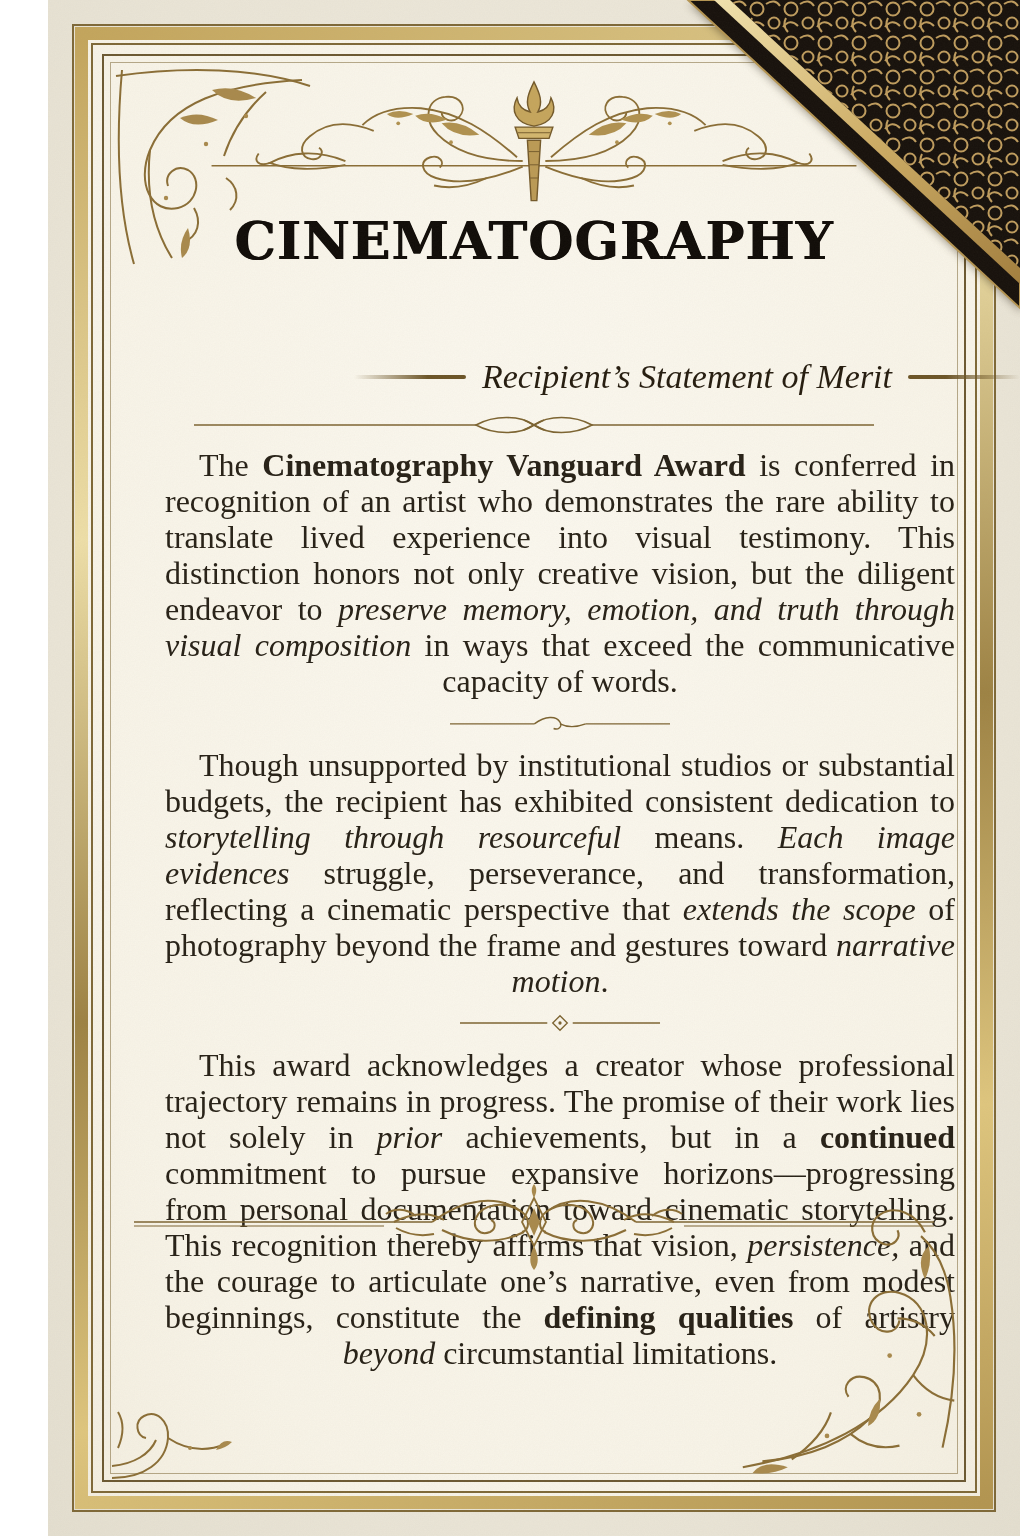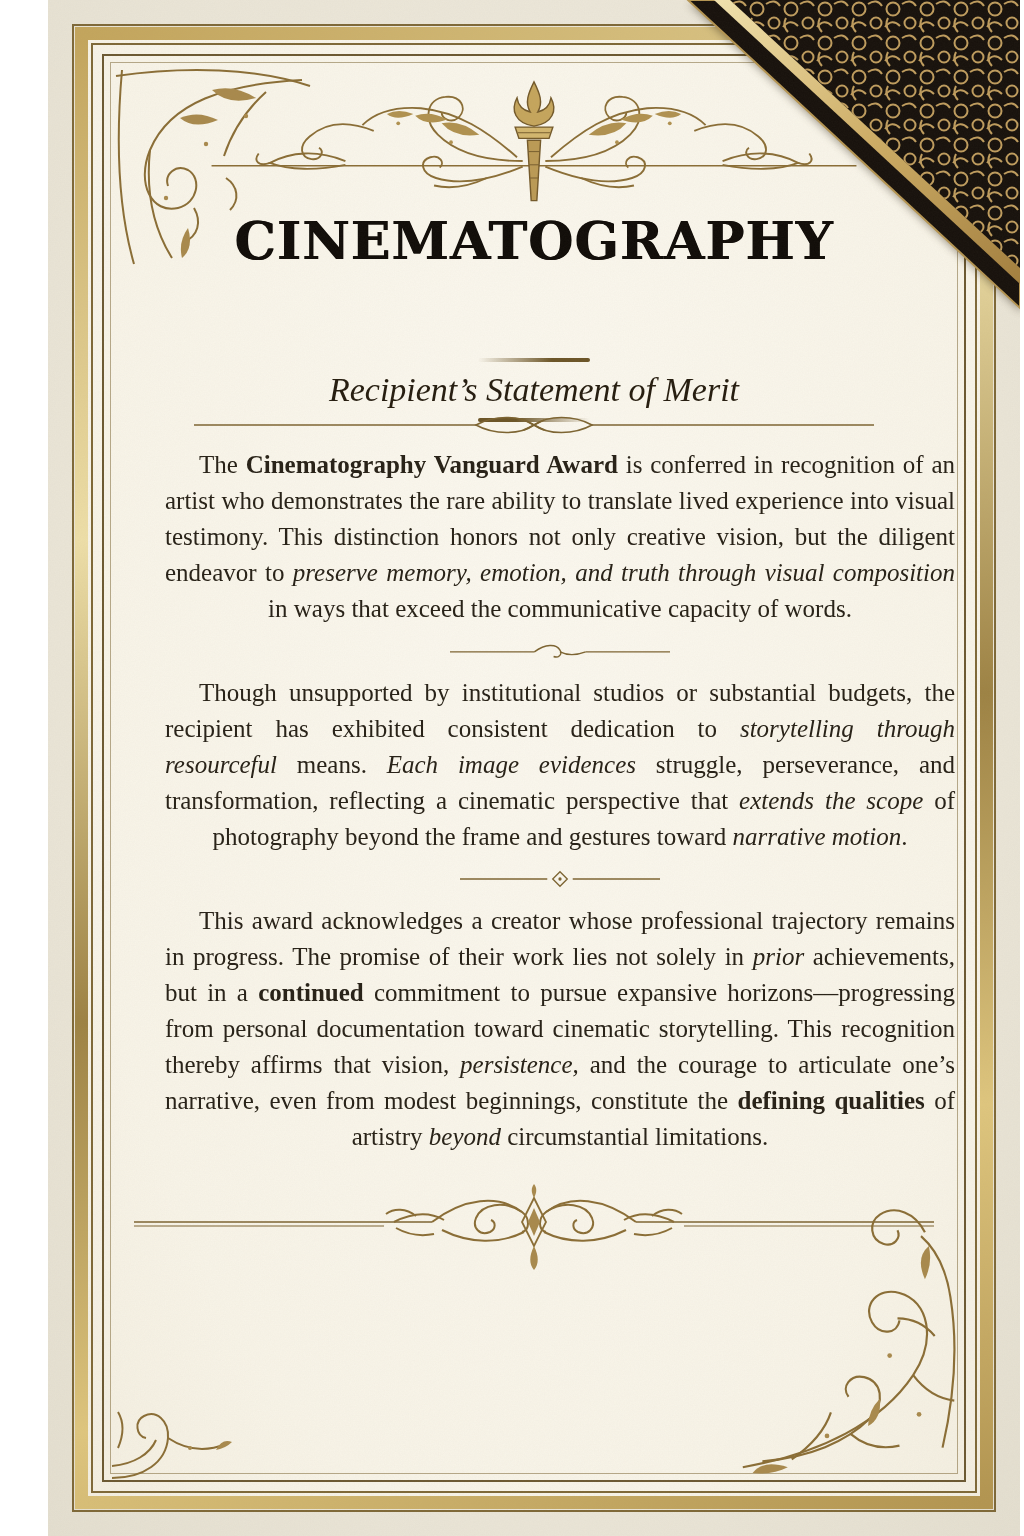--- a/index.html
+++ b/index.html
@@ -21,29 +21,29 @@
           border-image:linear-gradient(160deg,#c3a55c 0%,#eedfa8 28%,#9d8243 55%,#dfc67e 78%,#b39550 100%) 1;}
   .f-in1{position:absolute;inset:43px;border:2px solid #7e6837;}
   .f-in2{position:absolute;inset:54px;border:2px solid #6b5831;}
   .f-in3{position:absolute;inset:62px;border:1px solid rgba(126,104,55,.55);}
   
   .top-ornament{position:absolute;top:70px;left:50%;transform:translateX(-50%);}
   .title{position:absolute;top:210px;width:100%;text-align:center;
          font-family:"DejaVu Serif", serif;font-weight:bold;
          font-size:52px;line-height:62px;letter-spacing:1px;color:#0f0b07;
          text-shadow:0.6px 0 0 #0f0b07;}
-  .subtitle-row{position:absolute;top:358px;width:100%;display:flex;justify-content:flex-end;align-items:center;gap:9px;flex-direction:column;}
+  .subtitle-row{position:absolute;top:358px;width:100%;display:flex;justify-content:flex-end;align-items:center;gap:16px;}
   .subtitle{font-style:italic;font-size:34px;color:#241b0e;}
   .dash{height:4px;width:112px;border-radius:2px;}
   .dash.left{background:linear-gradient(to left,#6b5426,#6b5426 34%,rgba(107,84,38,0));}
   .dash.right{background:linear-gradient(to right,#6b5426,#6b5426 34%,rgba(107,84,38,0));}
   .knot-divider{position:absolute;top:412px;left:50%;transform:translateX(-50%);}
   
   .content{position:absolute;top:447px;left:117px;width:790px;color:#262016;}
-  .content p{margin:0 0 13px;font-size:25px;line-height:36px;
+  .content p{margin:0 0 13px;font-size:32px;line-height:36px;
              text-align:justify;text-align-last:center;text-indent:34px;}
   .content .b{font-weight:bold;}
   .content .i{font-style:italic;}
   .divider-row{display:flex;justify-content:center;margin:2px 0 13px;}
   .bottom-flourish{position:absolute;top:1182px;left:50%;transform:translateX(-50%);}
   
   .corner-tl{position:absolute;top:58px;left:58px;}
   .corner-br{position:absolute;right:52px;bottom:50px;}
   .corner-bl{position:absolute;left:56px;bottom:52px;}
   .ribbon{position:absolute;top:0;right:0;filter:drop-shadow(2px 3px 4px rgba(40,30,15,.45));}

